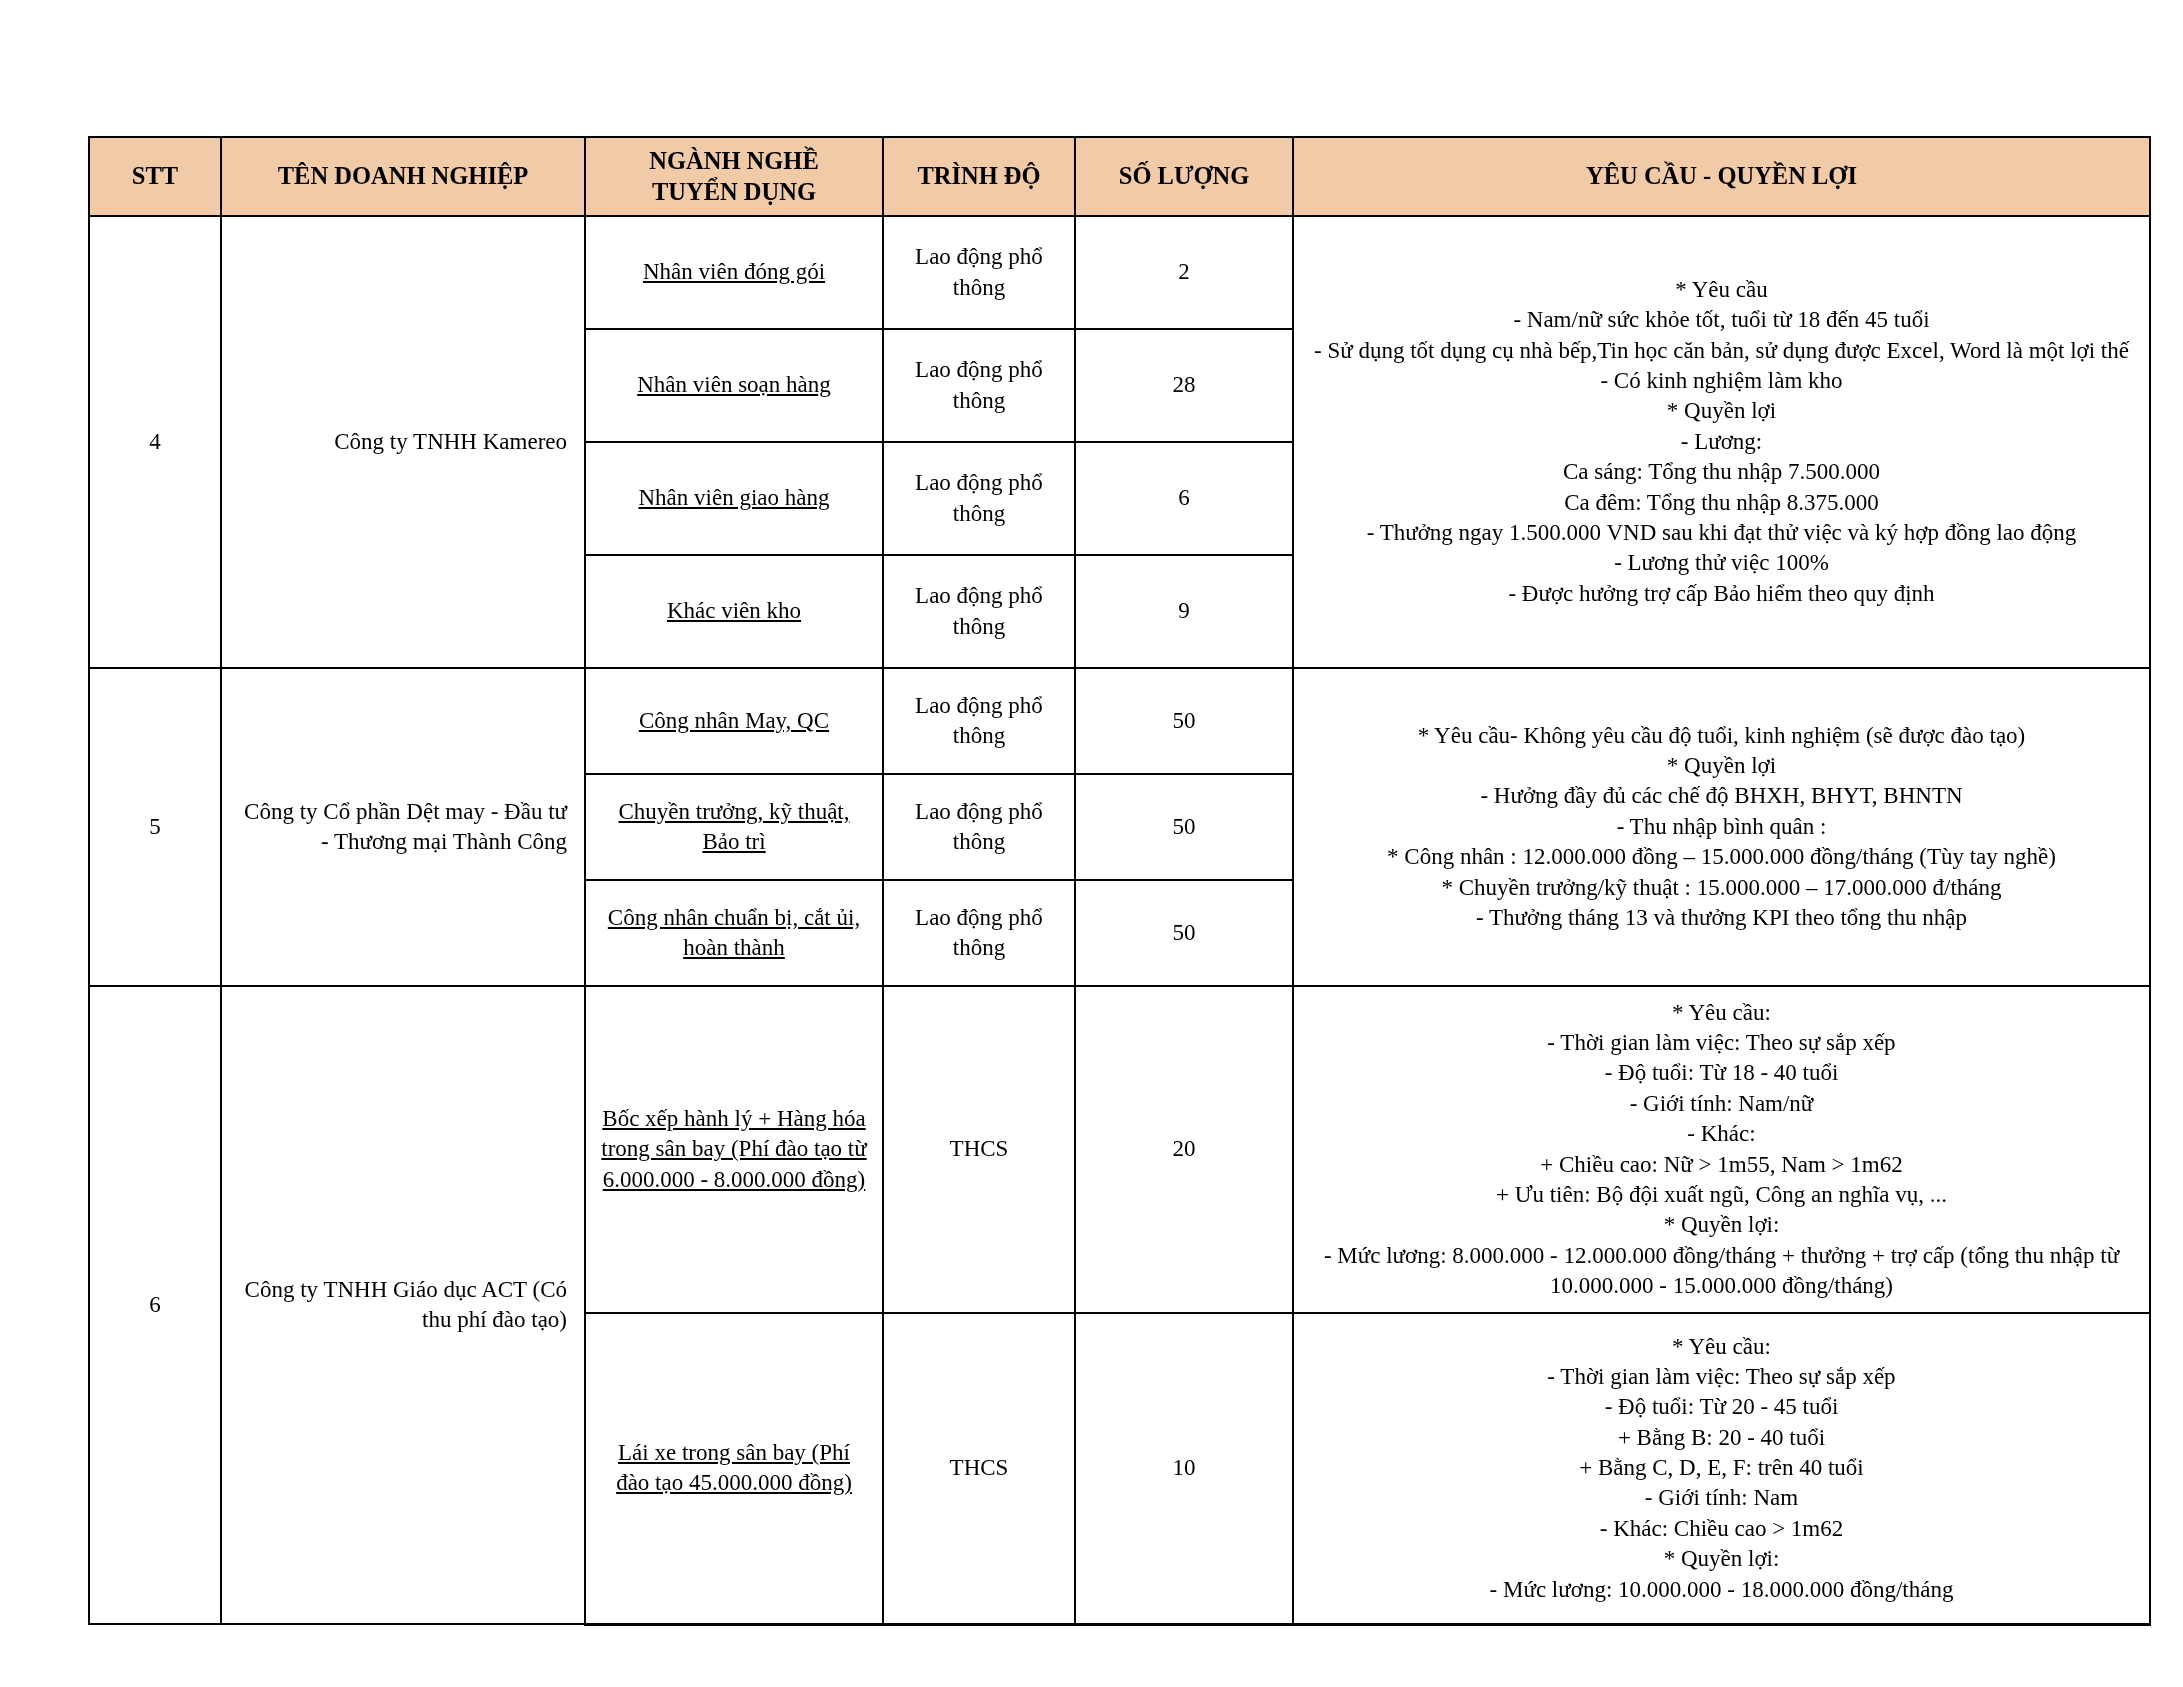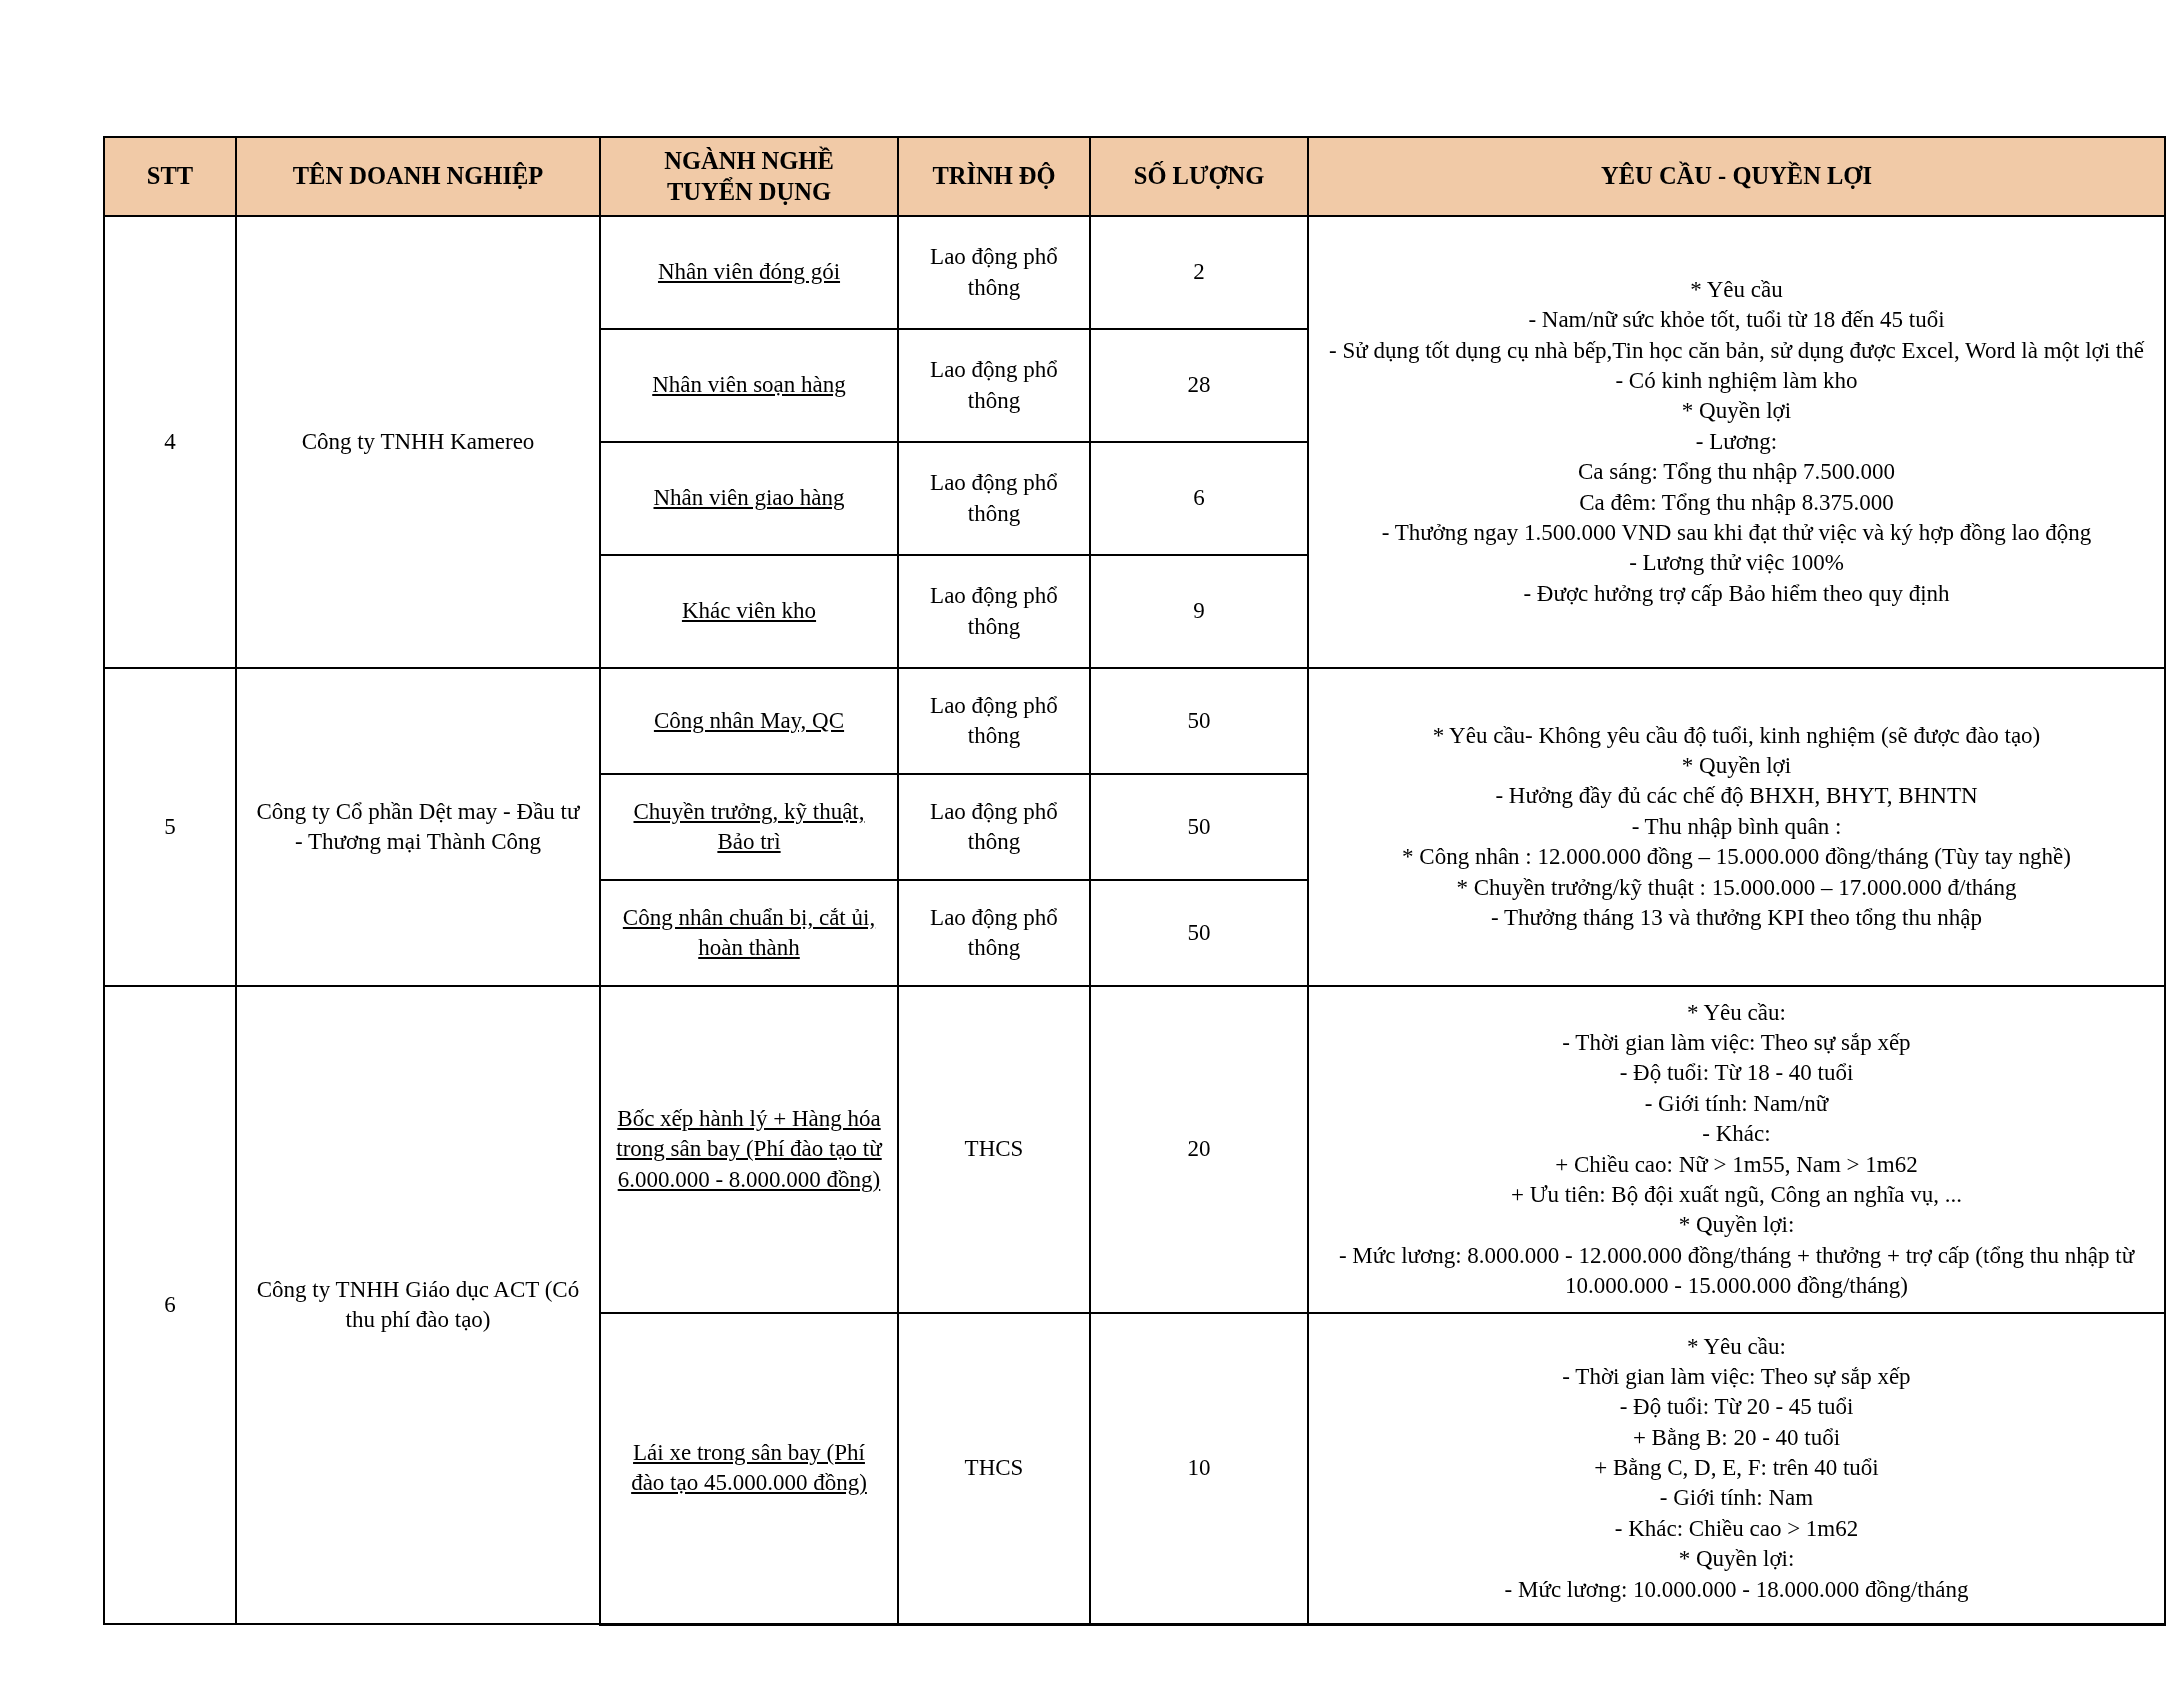--- a/index.html
+++ b/index.html
@@ -15,21 +15,21 @@
     position: relative;
   }
   .sheet {
     position: relative;
     width: 2183px;
     height: 1687px;
     background: #ffffff;
   }
   table.recruit {
     position: absolute;
-    left: 103px;
+    left: 88px;
     top: 136px;
     width: 2061px;
     border-collapse: collapse;
     table-layout: fixed;
   }
   table.recruit th,
   table.recruit td {
     border: 2px solid #000000;
     overflow: hidden;
   }
@@ -44,21 +44,21 @@
     white-space: pre-line;
     padding: 0 4px;
   }
   table.recruit td {
     font-size: 23px;
     vertical-align: middle;
     background: #ffffff;
     line-height: 1.32;
   }
   td.stt   { text-align: center; }
-  td.company { text-align: center; padding: 0 17px; }
+  td.company { text-align: right; padding: 0 17px; }
   td.job   { text-align: center; padding: 5.3px 14.6px; text-decoration: underline; }
   td.level { text-align: center; padding: 0 6.6px; }
   td.qty   { text-align: center; }
   td.req   {
     text-align: center;
     padding: 6.6px 17px;
     white-space: pre-line;
     line-height: 1.34;
   }
   tr.r4 { height: 113px; }

